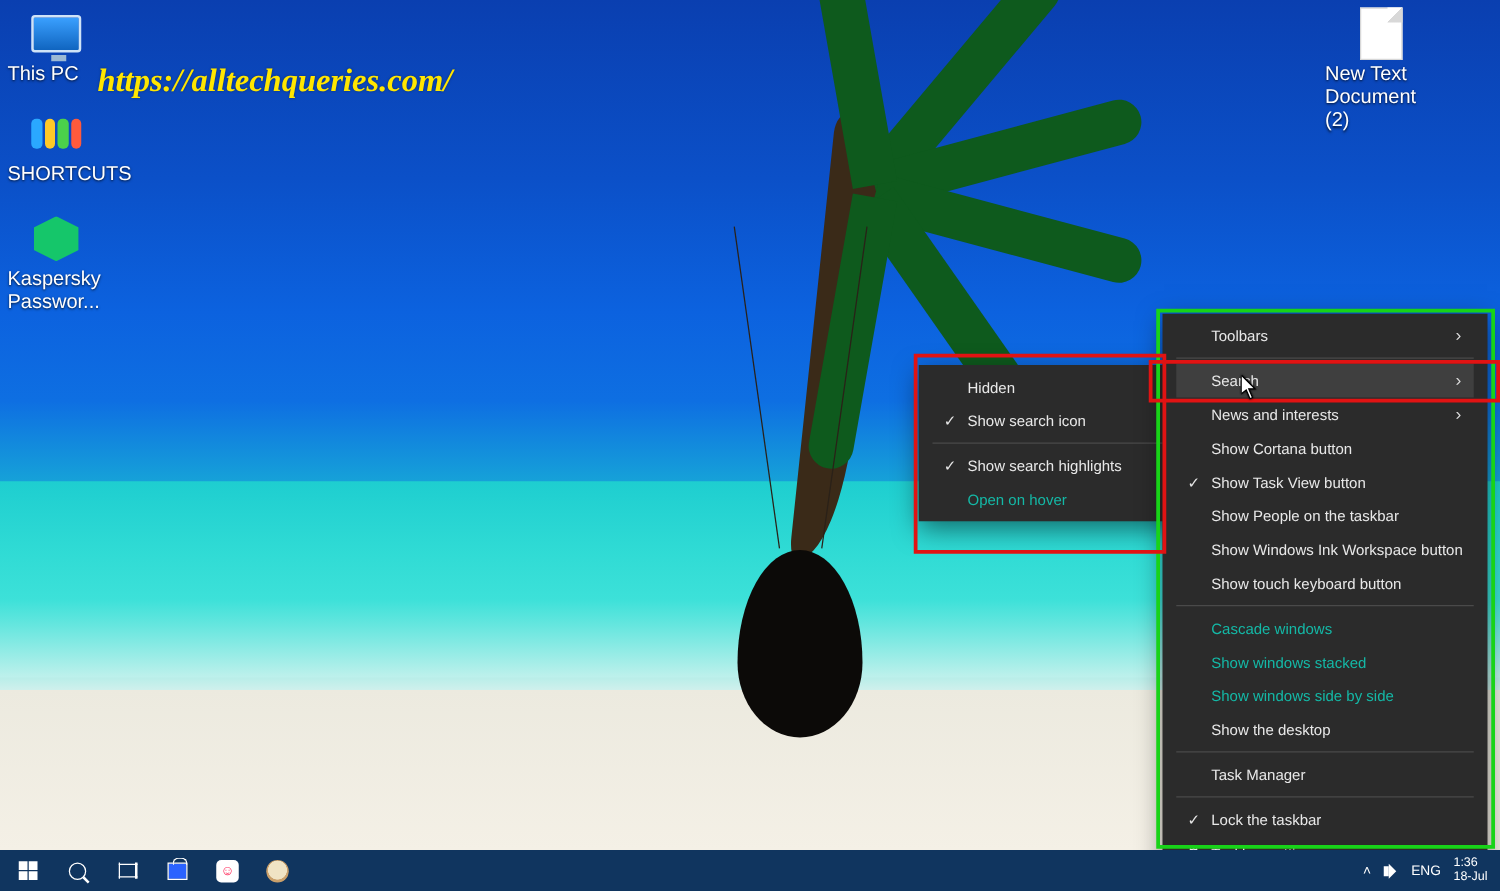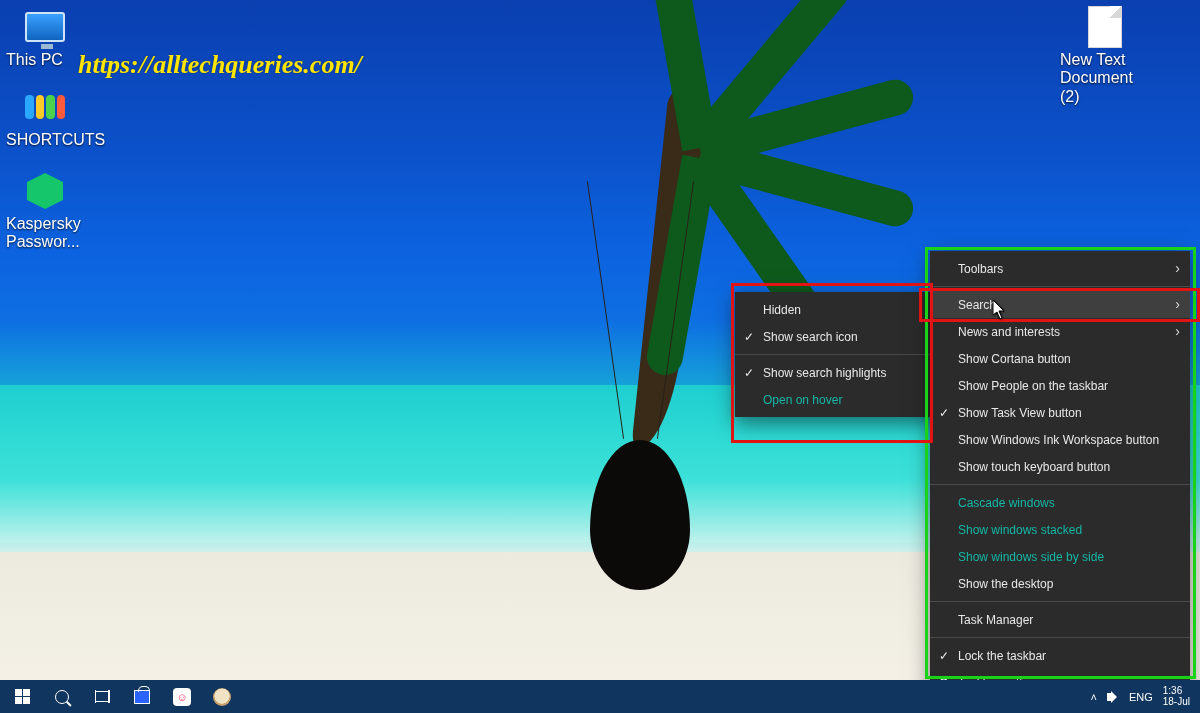--- a/index.html
+++ b/index.html
@@ -105,21 +105,21 @@
   .tray{margin-left:auto;display:flex;align-items:center;gap:10px;padding:0 8px;height:100%}
   .tray .chev{font-size:11px}
   .speaker{width:12px;height:12px;position:relative}
   .speaker:before{content:"";position:absolute;left:0;top:2px;width:4px;height:8px;background:#fff}
   .speaker:after{content:"";position:absolute;left:4px;top:0;border:6px solid transparent;border-left:6px solid #fff}
   .date-time{display:flex;flex-direction:column;align-items:flex-start;line-height:1.05;font-size:10px}
 
   
   .menu{
     position:absolute; background:#2b2b2b; color:#e8e8e8; font-size:12px;
-    box-shadow:0 6px 20px rgba(0,0,0,.5); padding:4px 0;
+    box-shadow:0 6px 20px rgba(0,0,0,.5); padding:4px 11px;
   }
   .menu .item{
     height:27px; display:flex; align-items:center; padding:0 28px 0 28px; position:relative; cursor:default; white-space:nowrap;
   }
   .menu .item.has-sub:after{content:"›"; position:absolute; right:10px; color:#d9d9d9; font-size:14px; top:5px}
   .menu .item.disabled{color:#14b8a6}
   .menu .sep{height:1px;background:#4a4a4a;margin:4px 0}
   .menu .check:before{content:"✓"; position:absolute; left:9px; font-size:12px; color:#e8e8e8}
   .menu .gear:before{content:"⚙"; position:absolute; left:8px; font-size:13px}
   .menu .item.hover{background:#3f3f3f}
@@ -208,25 +208,25 @@
     <div class="sep"></div>
     <div class="item has-sub hover">
         <span>Search</span>
       </div>
     <div class="item has-sub">
         <span>News and interests</span>
       </div>
     <div class="item">
         <span>Show Cortana button</span>
       </div>
-    <div class="item">
-        <span>Show People on the taskbar</span>
-      </div>
     <div class="item check">
         <span>Show Task View button</span>
+      </div>
+    <div class="item">
+        <span>Show People on the taskbar</span>
       </div>
     <div class="item">
         <span>Show Windows Ink Workspace button</span>
       </div>
     <div class="item">
         <span>Show touch keyboard button</span>
       </div>
     <div class="sep"></div>
     <div class="item disabled">
         <span>Cascade windows</span>

